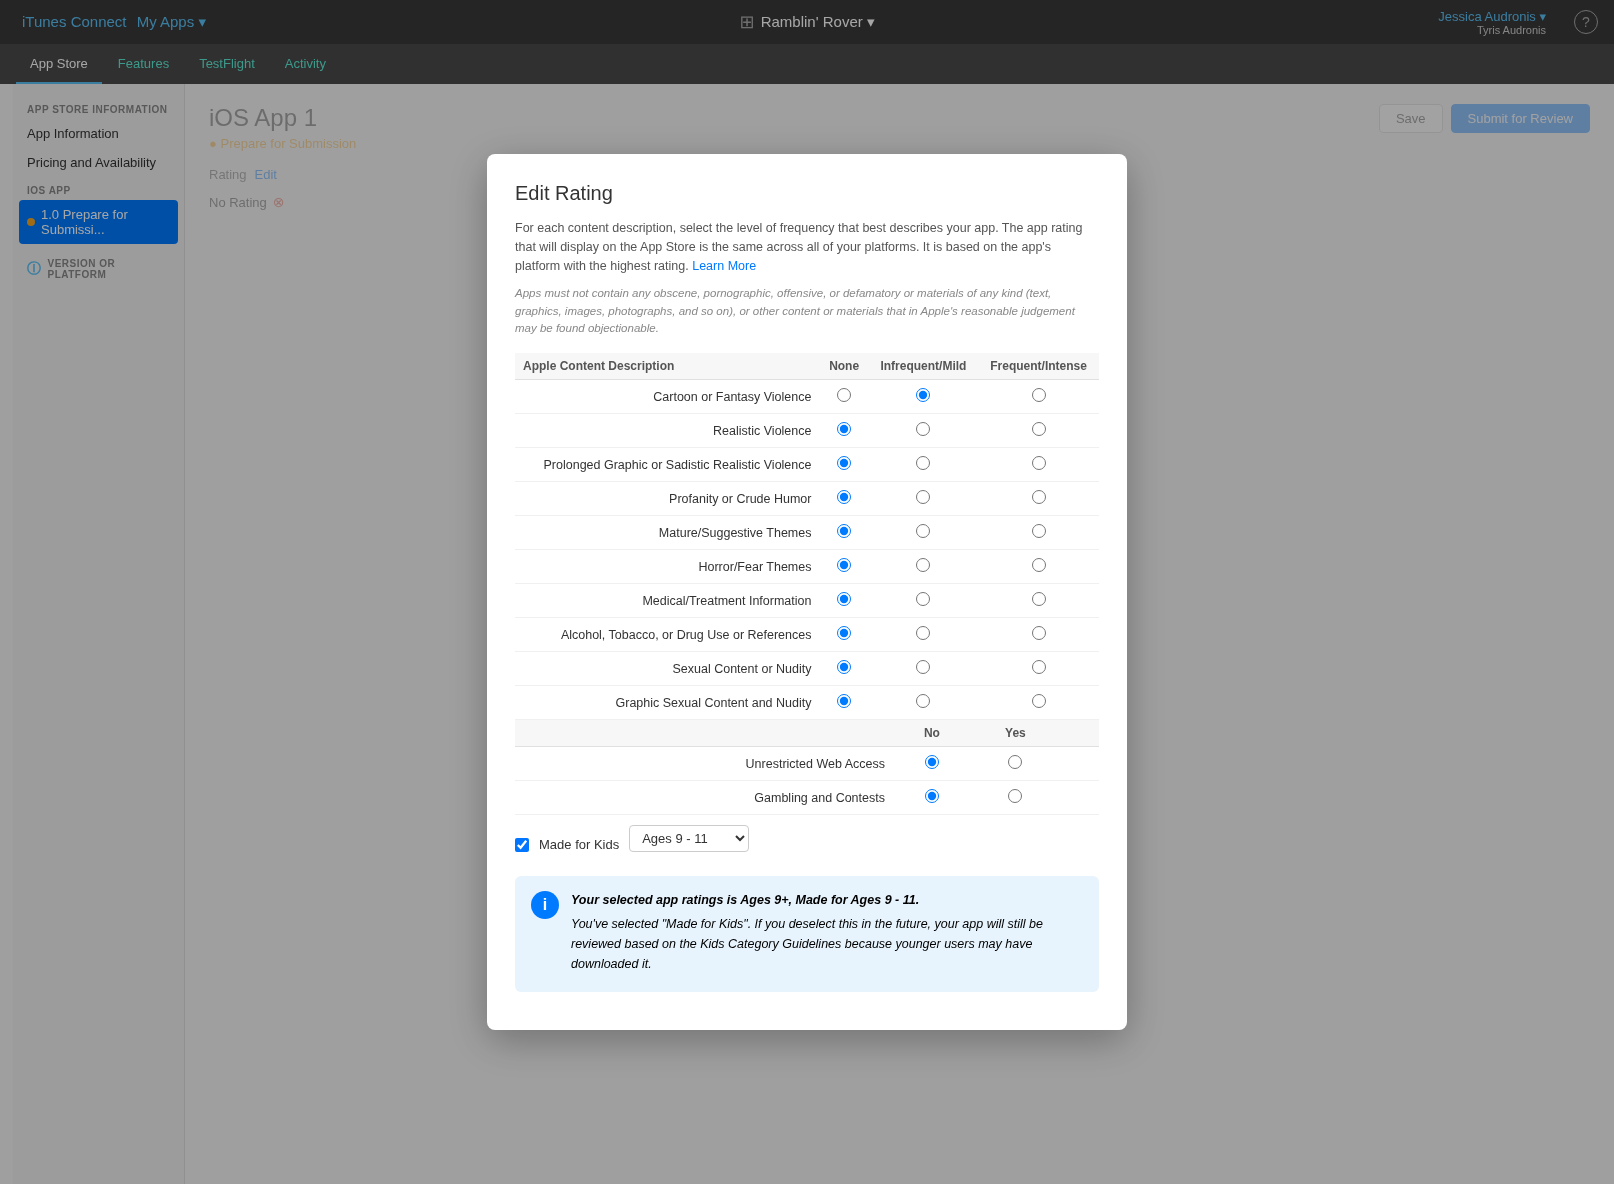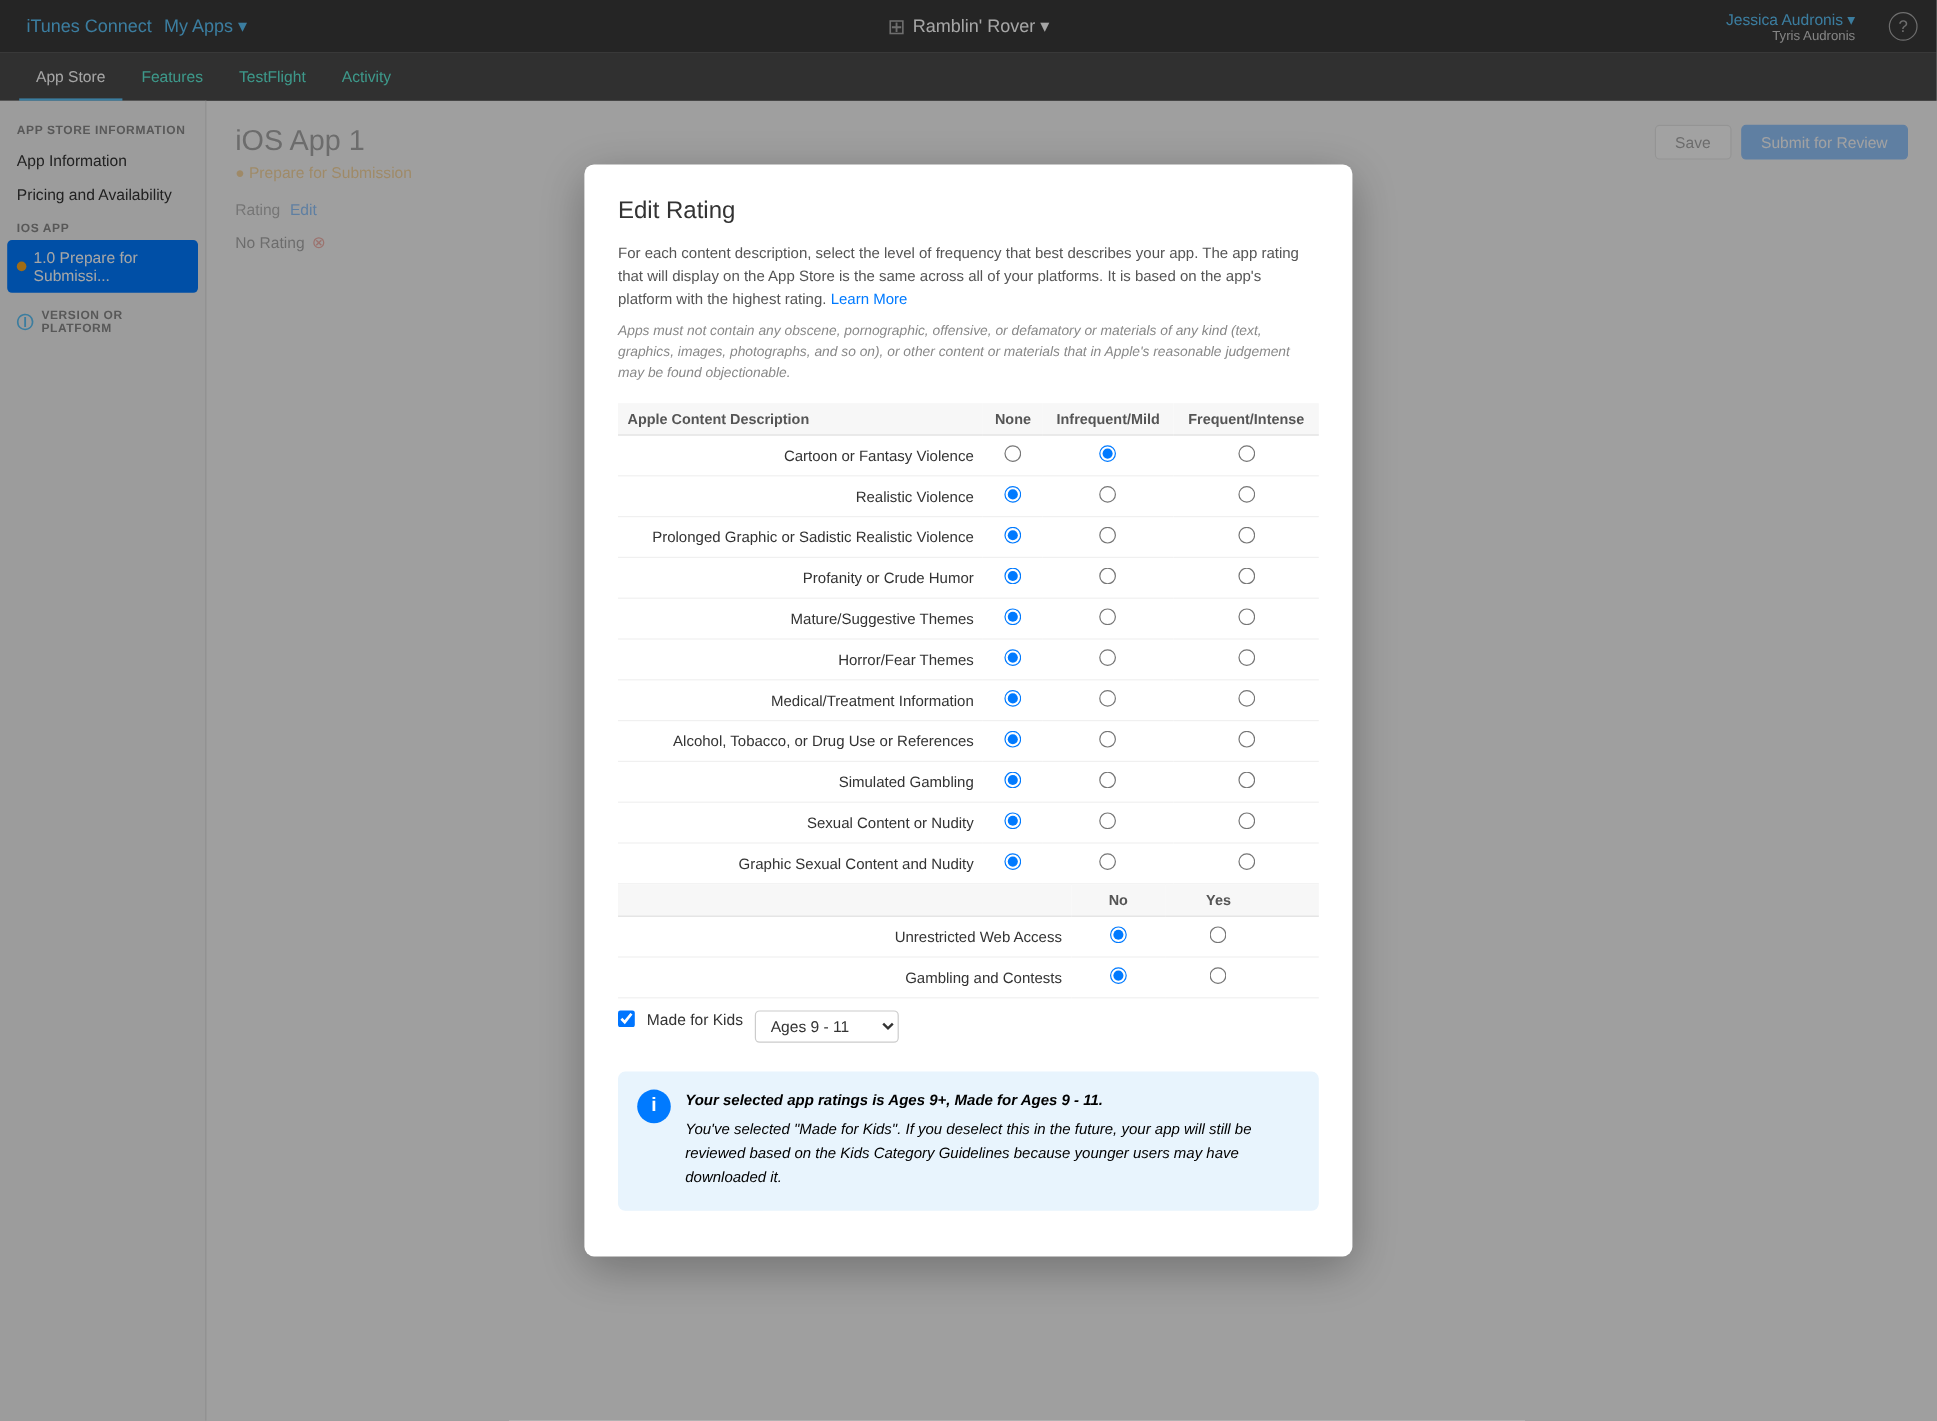--- a/index.html
+++ b/index.html
@@ -71,20 +71,21 @@
     
     .layout { display: flex; height: calc(100vh - 84px); }
 
     
     .sidebar {
       width: 172px;
       background: #f0f0f0;
       border-right: 1px solid #ddd;
       flex-shrink: 0;
       padding: 12px 0;
+      margin-left: 13px;
     }
     .sidebar-section-label {
       font-size: 10px;
       color: #888;
       font-weight: 600;
       text-transform: uppercase;
       padding: 8px 14px 4px;
       letter-spacing: 0.5px;
     }
     .sidebar-item {
@@ -196,21 +197,21 @@
     }
     .rating-table td:first-child { text-align: right; }
 
     
     .radio-cell { text-align: center; }
     input[type="radio"] { cursor: pointer; accent-color: #007aff; width: 14px; height: 14px; }
 
     
     .made-for-kids-row {
       display: flex;
-      align-items: flex-start;
+      align-items: flex-end;
       gap: 10px;
       padding: 10px 0;
       margin-bottom: 14px;
     }
     .made-for-kids-row input[type="checkbox"] { width: 14px; height: 14px; }
     .made-for-kids-row label { font-size: 13px; color: #333; }
     .made-for-kids-row select {
       font-size: 13px;
       padding: 4px 24px 4px 8px;
       border: 1px solid #ccc;
@@ -488,32 +489,20 @@
         <input type="radio" name="alcohol-drugs" value="none" checked="" style="">
       </td>
       <td class="radio-cell">
         <input type="radio" name="alcohol-drugs" value="infrequent" style="">
       </td>
       <td class="radio-cell">
         <input type="radio" name="alcohol-drugs" value="frequent" style="">
       </td>
     </tr>
           <tr>
-      <td>Simulated Gambling</td>
-      <td class="radio-cell">
-        <input type="radio" name="gambling" value="none" checked="" style="">
-      </td>
-      <td class="radio-cell">
-        <input type="radio" name="gambling" value="infrequent" style="">
-      </td>
-      <td class="radio-cell">
-        <input type="radio" name="gambling" value="frequent" style="">
-      </td>
-    </tr>
-          <tr>
       <td>Sexual Content or Nudity</td>
       <td class="radio-cell">
         <input type="radio" name="sexual-content" value="none" checked="" style="">
       </td>
       <td class="radio-cell">
         <input type="radio" name="sexual-content" value="infrequent" style="">
       </td>
       <td class="radio-cell">
         <input type="radio" name="sexual-content" value="frequent" style="">
       </td>

